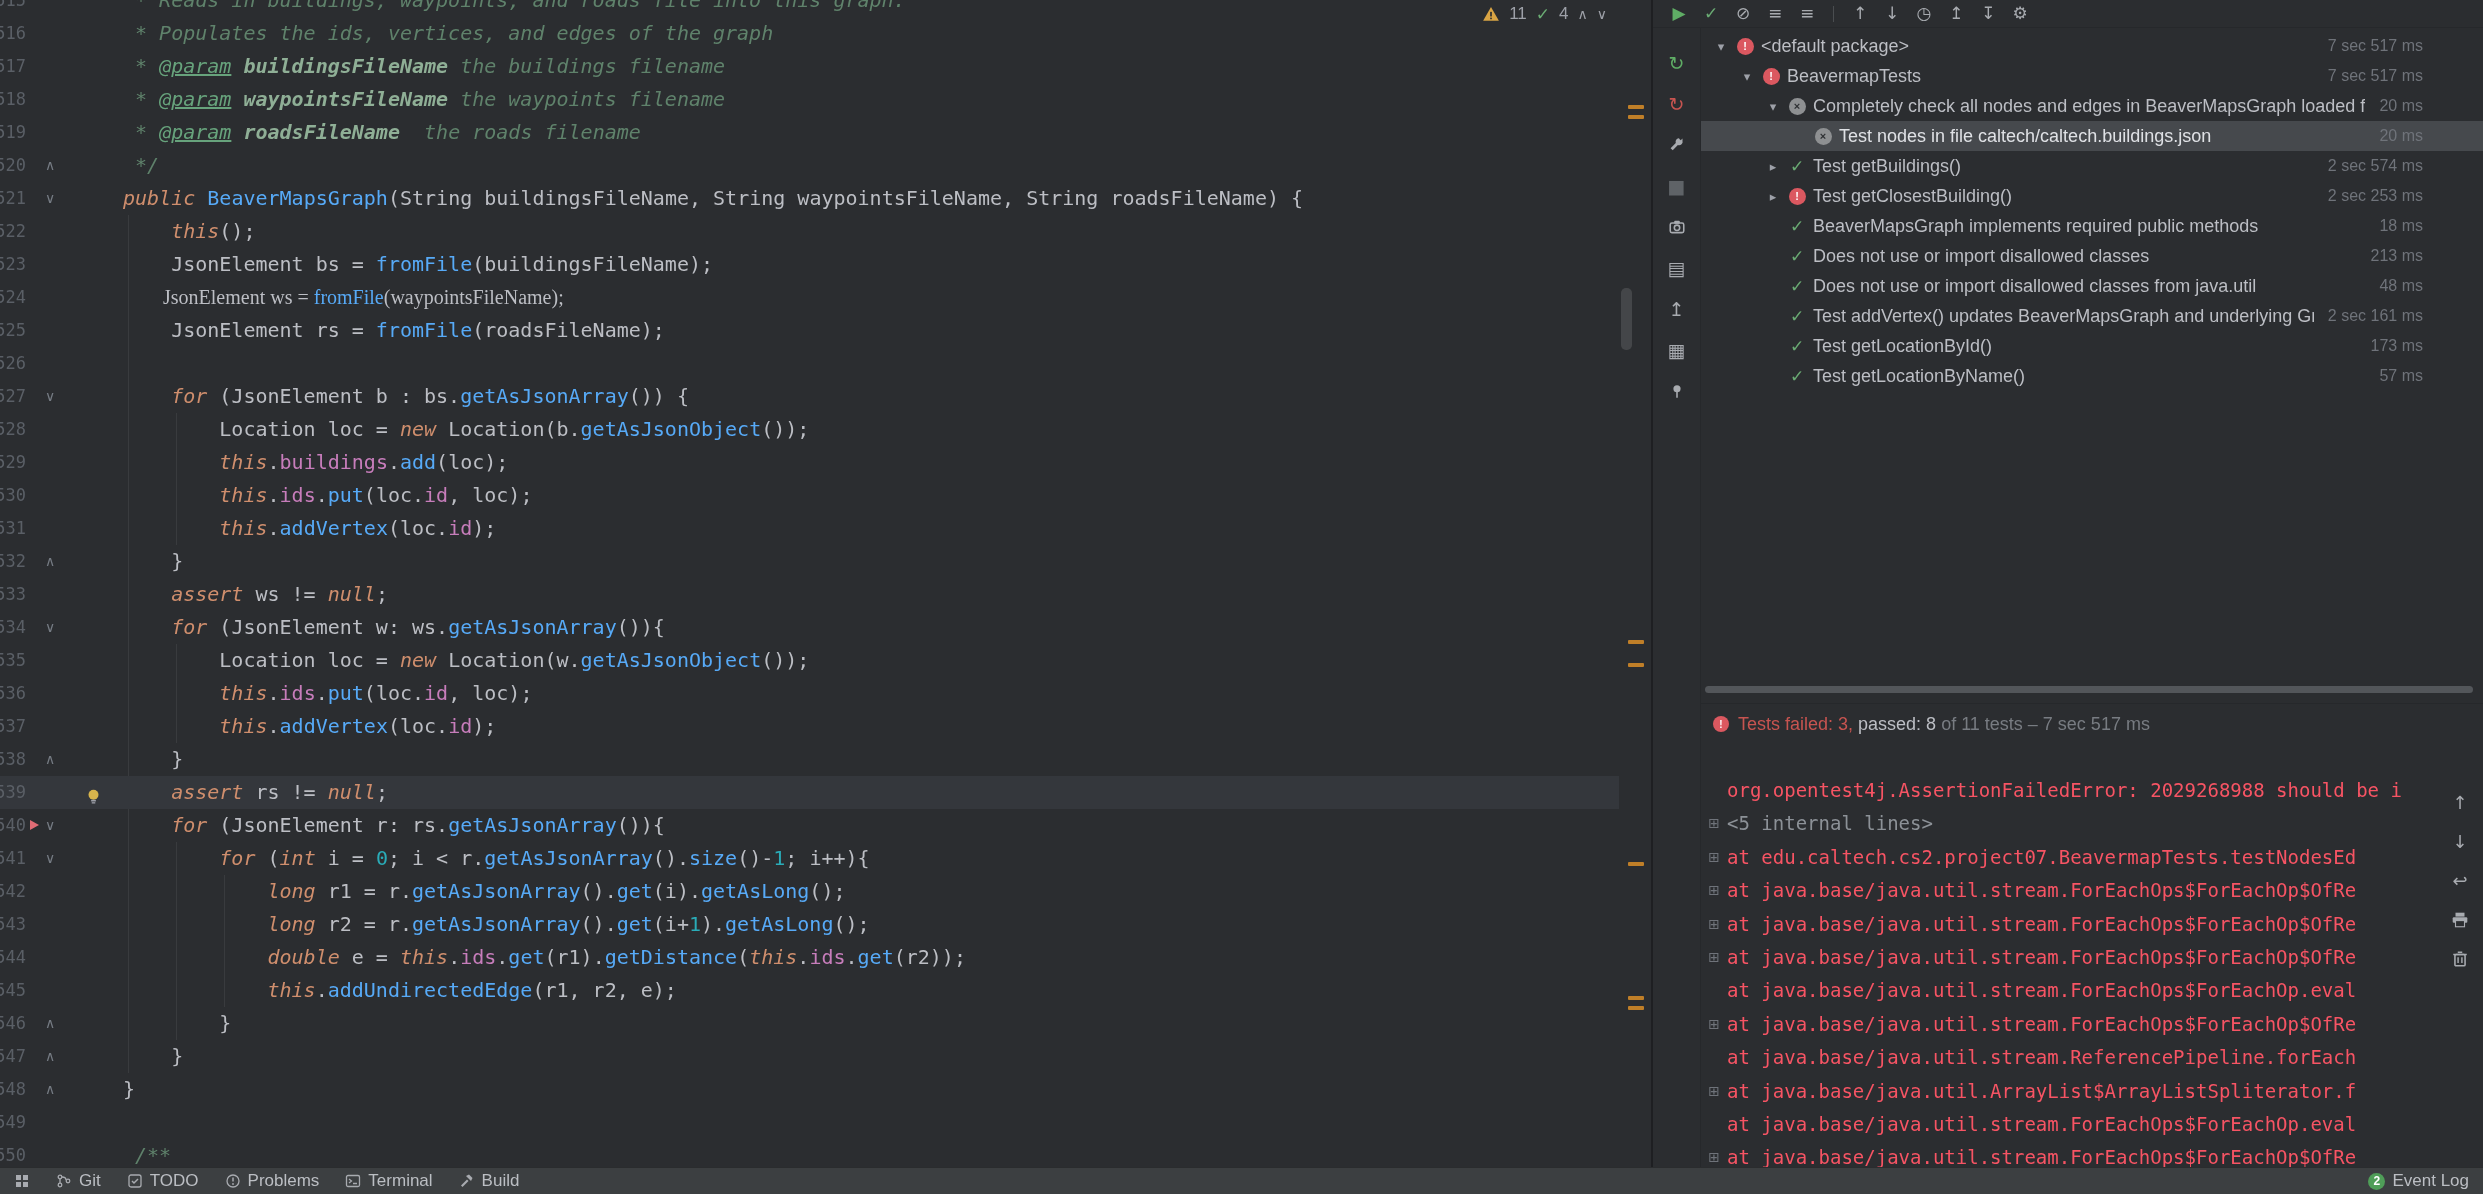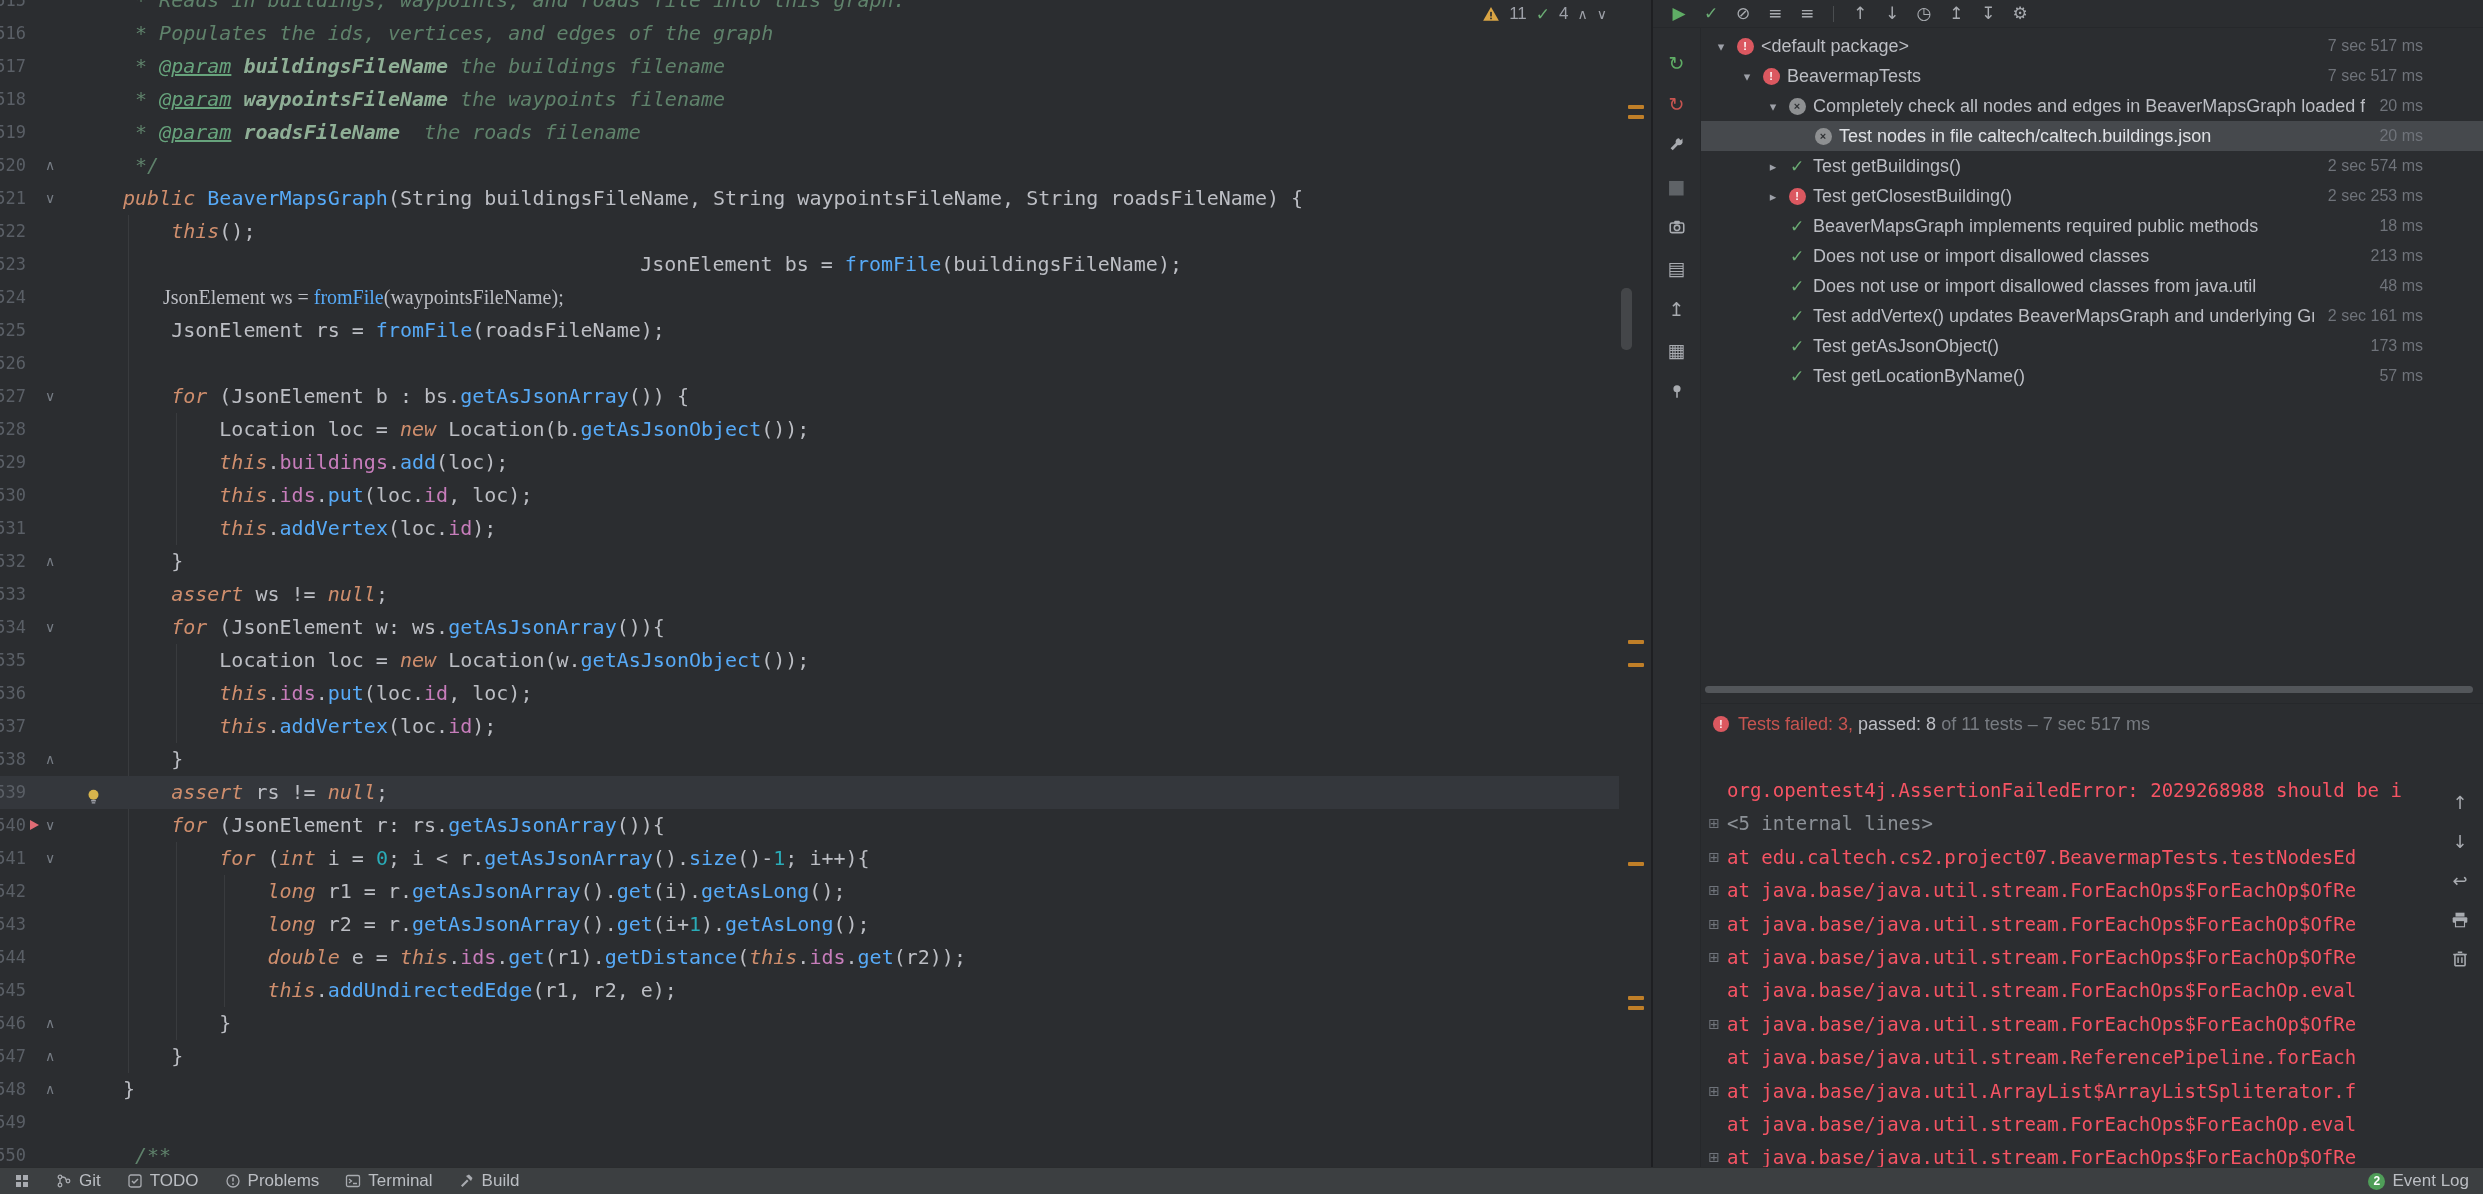--- a/index.html
+++ b/index.html
@@ -96,21 +96,21 @@
         </div>
       <div class="lines">
           <div class="code-line"><span class="ln">515</span><span class="foldcol"></span><span class="codetext" style="padding-left: calc(1ch + 49px);"><span class="tk-doc">* Reads in buildings, waypoints, and roads file into this graph.</span></span></div>
           <div class="code-line"><span class="ln">516</span><span class="foldcol"></span><span class="codetext" style="padding-left: calc(1ch + 49px);"><span class="tk-doc">* Populates the ids, vertices, and edges of the graph</span></span></div>
           <div class="code-line"><span class="ln">517</span><span class="foldcol"></span><span class="codetext" style="padding-left: calc(1ch + 49px);"><span class="tk-doc">* </span><span class="tk-doctag">@param</span><span class="tk-doc"> </span><span class="tk-docparam">buildingsFileName</span><span class="tk-doc"> the buildings filename</span></span></div>
           <div class="code-line"><span class="ln">518</span><span class="foldcol"></span><span class="codetext" style="padding-left: calc(1ch + 49px);"><span class="tk-doc">* </span><span class="tk-doctag">@param</span><span class="tk-doc"> </span><span class="tk-docparam">waypointsFileName</span><span class="tk-doc"> the waypoints filename</span></span></div>
           <div class="code-line"><span class="ln">519</span><span class="foldcol"></span><span class="codetext" style="padding-left: calc(1ch + 49px);"><span class="tk-doc">* </span><span class="tk-doctag">@param</span><span class="tk-doc"> </span><span class="tk-docparam">roadsFileName</span><span class="tk-doc">  the roads filename</span></span></div>
           <div class="code-line"><span class="ln">520</span><span class="foldcol">∧</span><span class="codetext" style="padding-left: calc(1ch + 49px);"><span class="tk-doc">*/</span></span></div>
           <div class="code-line"><span class="ln">521</span><span class="foldcol">∨</span><span class="codetext" style="padding-left: calc(0ch + 49px);"><span class="tk-kw">public </span><span class="tk-decl">BeaverMapsGraph</span><span class="tk-pl">(</span><span class="tk-type">String</span><span class="tk-pl"> buildingsFileName, </span><span class="tk-type">String</span><span class="tk-pl"> waypointsFileName, </span><span class="tk-type">String</span><span class="tk-pl"> roadsFileName) {</span></span></div>
           <div class="code-line"><span class="ln">522</span><span class="foldcol"></span><span class="codetext" style="padding-left: calc(4ch + 49px);"><span class="tk-kw">this</span><span class="tk-pl">();</span></span></div>
-          <div class="code-line"><span class="ln">523</span><span class="foldcol"></span><span class="codetext" style="padding-left: calc(4ch + 49px); text-align: center;"><span class="tk-type">JsonElement</span><span class="tk-pl"> bs = </span><span class="tk-method">fromFile</span><span class="tk-pl">(buildingsFileName);</span></span></div>
+          <div class="code-line"><span class="ln">523</span><span class="foldcol"></span><span class="codetext" style="padding-left: calc(4ch + 49px);"><span class="tk-type">JsonElement</span><span class="tk-pl"> bs = </span><span class="tk-method">fromFile</span><span class="tk-pl">(buildingsFileName);</span></span></div>
           <div class="code-line"><span class="ln">524</span><span class="foldcol"></span><span class="codetext" style="padding-left: calc(4ch + 49px); font-family: Liberation Serif, serif;"><span class="tk-type">JsonElement</span><span class="tk-pl"> ws = </span><span class="tk-method">fromFile</span><span class="tk-pl">(waypointsFileName);</span></span></div>
           <div class="code-line"><span class="ln">525</span><span class="foldcol"></span><span class="codetext" style="padding-left: calc(4ch + 49px);"><span class="tk-type">JsonElement</span><span class="tk-pl"> rs = </span><span class="tk-method">fromFile</span><span class="tk-pl">(roadsFileName);</span></span></div>
           <div class="code-line"><span class="ln">526</span><span class="foldcol"></span><span class="codetext" style="padding-left: calc(4ch + 49px); margin-top: 32px;"><span class="tk-kw">assert</span><span class="tk-pl"> bs != </span><span class="tk-kw">null</span><span class="tk-pl">;</span></span></div>
           <div class="code-line"><span class="ln">527</span><span class="foldcol">∨</span><span class="codetext" style="padding-left: calc(4ch + 49px);"><span class="tk-kw">for</span><span class="tk-pl"> (</span><span class="tk-type">JsonElement</span><span class="tk-pl"> b : bs.</span><span class="tk-method">getAsJsonArray</span><span class="tk-pl">()) {</span></span></div>
           <div class="code-line"><span class="ln">528</span><span class="foldcol"></span><span class="codetext" style="padding-left: calc(8ch + 49px);"><span class="tk-type">Location</span><span class="tk-pl"> loc = </span><span class="tk-kw">new </span><span class="tk-type">Location</span><span class="tk-pl">(b.</span><span class="tk-method">getAsJsonObject</span><span class="tk-pl">());</span></span></div>
           <div class="code-line"><span class="ln">529</span><span class="foldcol"></span><span class="codetext" style="padding-left: calc(8ch + 49px);"><span class="tk-kw">this</span><span class="tk-pl">.</span><span class="tk-field">buildings</span><span class="tk-pl">.</span><span class="tk-method">add</span><span class="tk-pl">(loc);</span></span></div>
           <div class="code-line"><span class="ln">530</span><span class="foldcol"></span><span class="codetext" style="padding-left: calc(8ch + 49px);"><span class="tk-kw">this</span><span class="tk-pl">.</span><span class="tk-field">ids</span><span class="tk-pl">.</span><span class="tk-method">put</span><span class="tk-pl">(loc.</span><span class="tk-field">id</span><span class="tk-pl">, loc);</span></span></div>
           <div class="code-line"><span class="ln">531</span><span class="foldcol"></span><span class="codetext" style="padding-left: calc(8ch + 49px);"><span class="tk-kw">this</span><span class="tk-pl">.</span><span class="tk-method">addVertex</span><span class="tk-pl">(loc.</span><span class="tk-field">id</span><span class="tk-pl">);</span></span></div>
           <div class="code-line"><span class="ln">532</span><span class="foldcol">∧</span><span class="codetext" style="padding-left: calc(4ch + 49px);"><span class="tk-pl">}</span></span></div>
           <div class="code-line"><span class="ln">533</span><span class="foldcol"></span><span class="codetext" style="padding-left: calc(4ch + 49px);"><span class="tk-kw">assert</span><span class="tk-pl"> ws != </span><span class="tk-kw">null</span><span class="tk-pl">;</span></span></div>
@@ -272,21 +272,21 @@
               </div>
               <div class="tree-row" style="padding-left: 60px;">
                 <span class="tchev"></span>
                 <span class="ticon pass">✓</span>
                 <span class="tlabel">Test addVertex() updates BeaverMapsGraph and underlying Graph pro</span>
                 <span class="ttime">2 sec 161 ms</span>
               </div>
               <div class="tree-row" style="padding-left: 60px;">
                 <span class="tchev"></span>
                 <span class="ticon pass">✓</span>
-                <span class="tlabel">Test getAsJsonObject()</span>
+                <span class="tlabel">Test getLocationById()</span>
                 <span class="ttime">173 ms</span>
               </div>
               <div class="tree-row" style="padding-left: 60px;">
                 <span class="tchev"></span>
                 <span class="ticon pass">✓</span>
                 <span class="tlabel">Test getLocationByName()</span>
                 <span class="ttime">57 ms</span>
               </div>
               <div class="tree-scroll"></div>
             </div>

